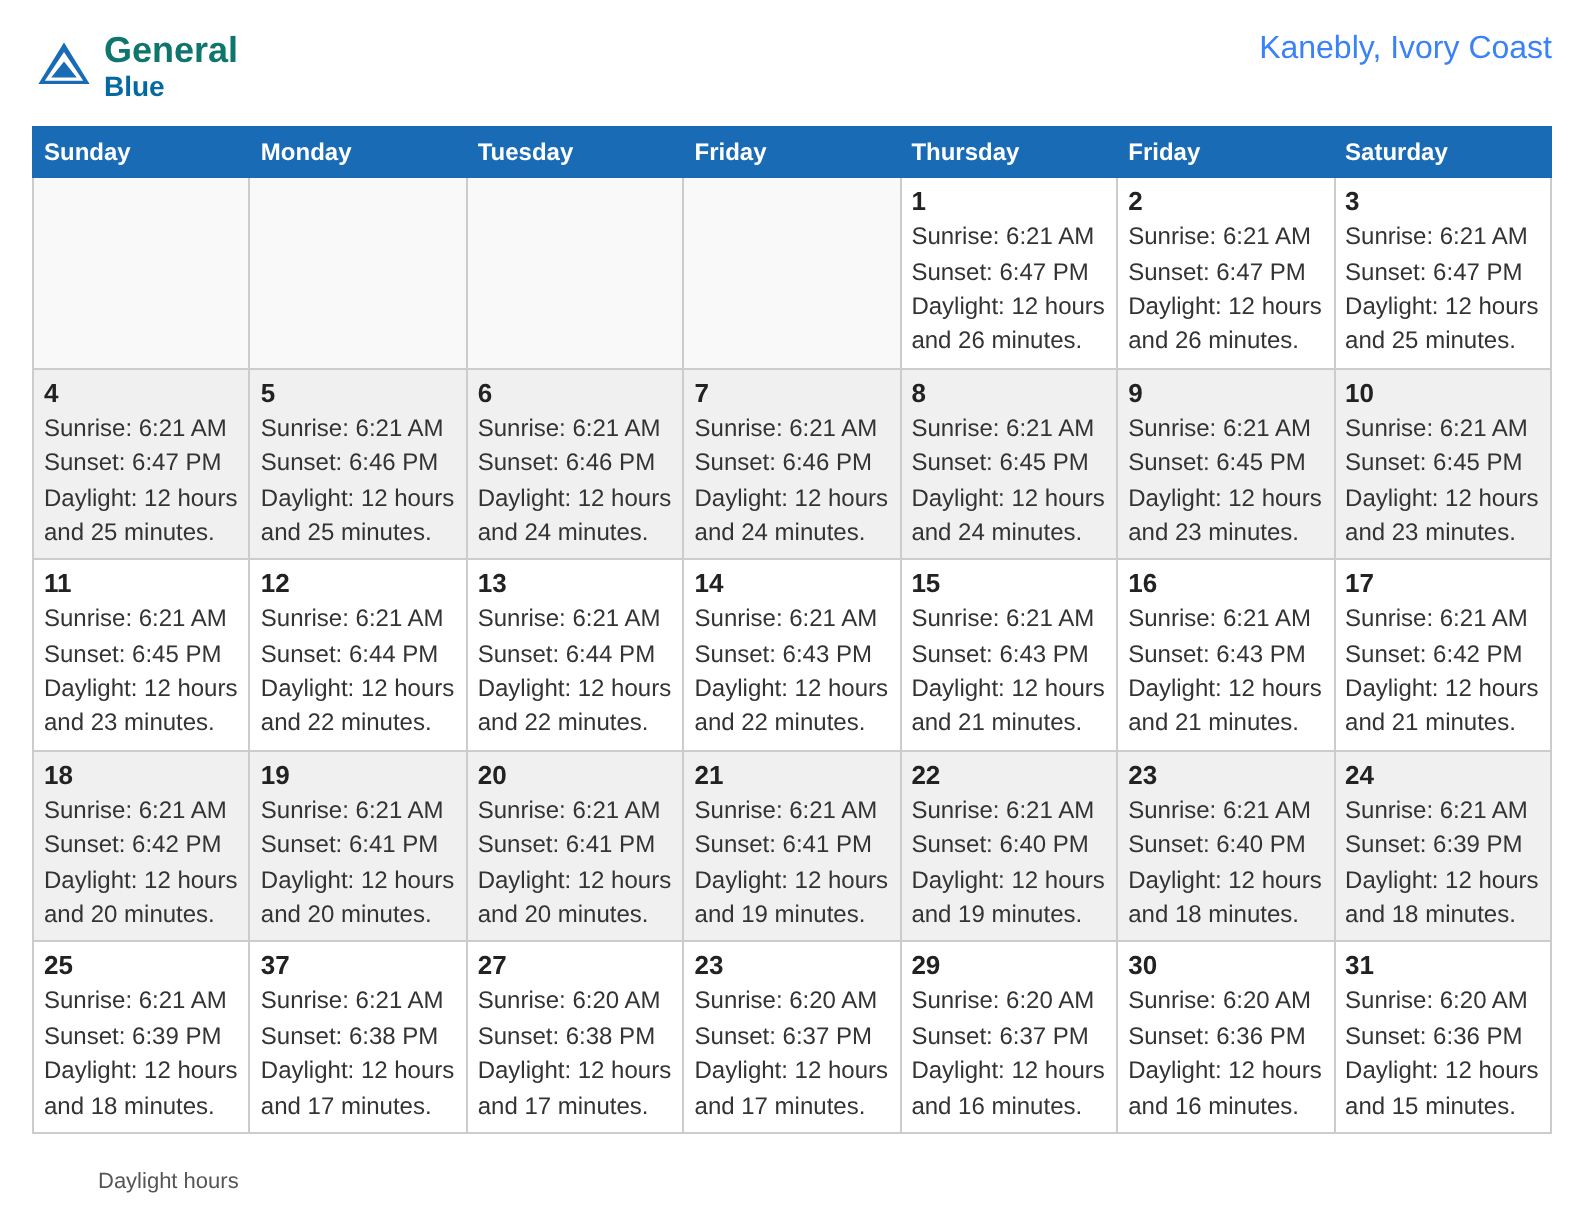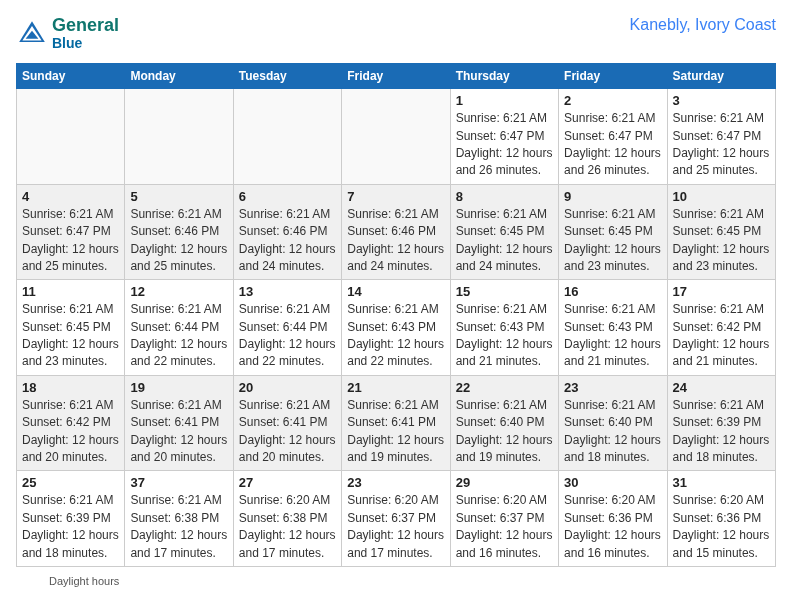--- a/index.html
+++ b/index.html
@@ -85,21 +85,21 @@
       font-size: 13px;
       margin-bottom: 2px;
       color: #222;
     }
     .day-info {
       color: #333;
       font-size: 12px;
       line-height: 1.45;
     }
     .footer-note {
-      margin-top: 8px;
+      margin-top: 18px;
       font-size: 11px;
       color: #555;
       padding-left: 33px;
     }
   </style>
 </head>
 <body>
 
 <div class="header">
   <div class="logo">

